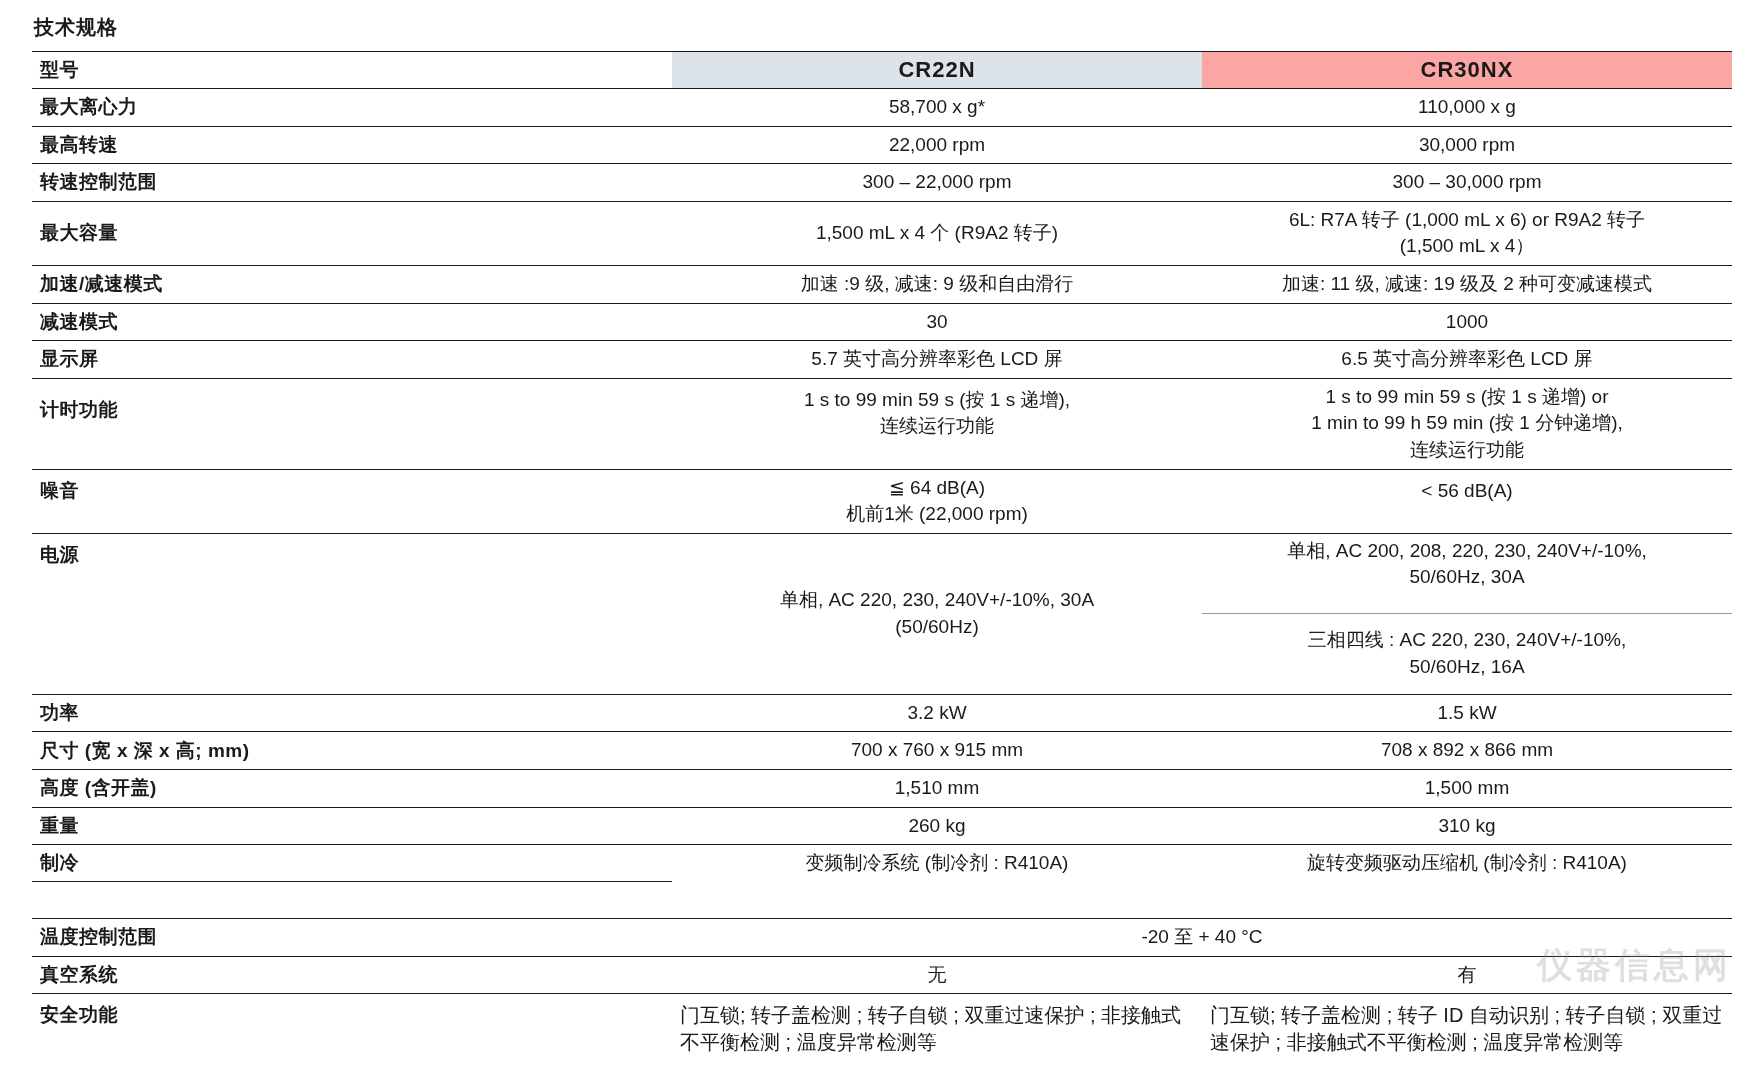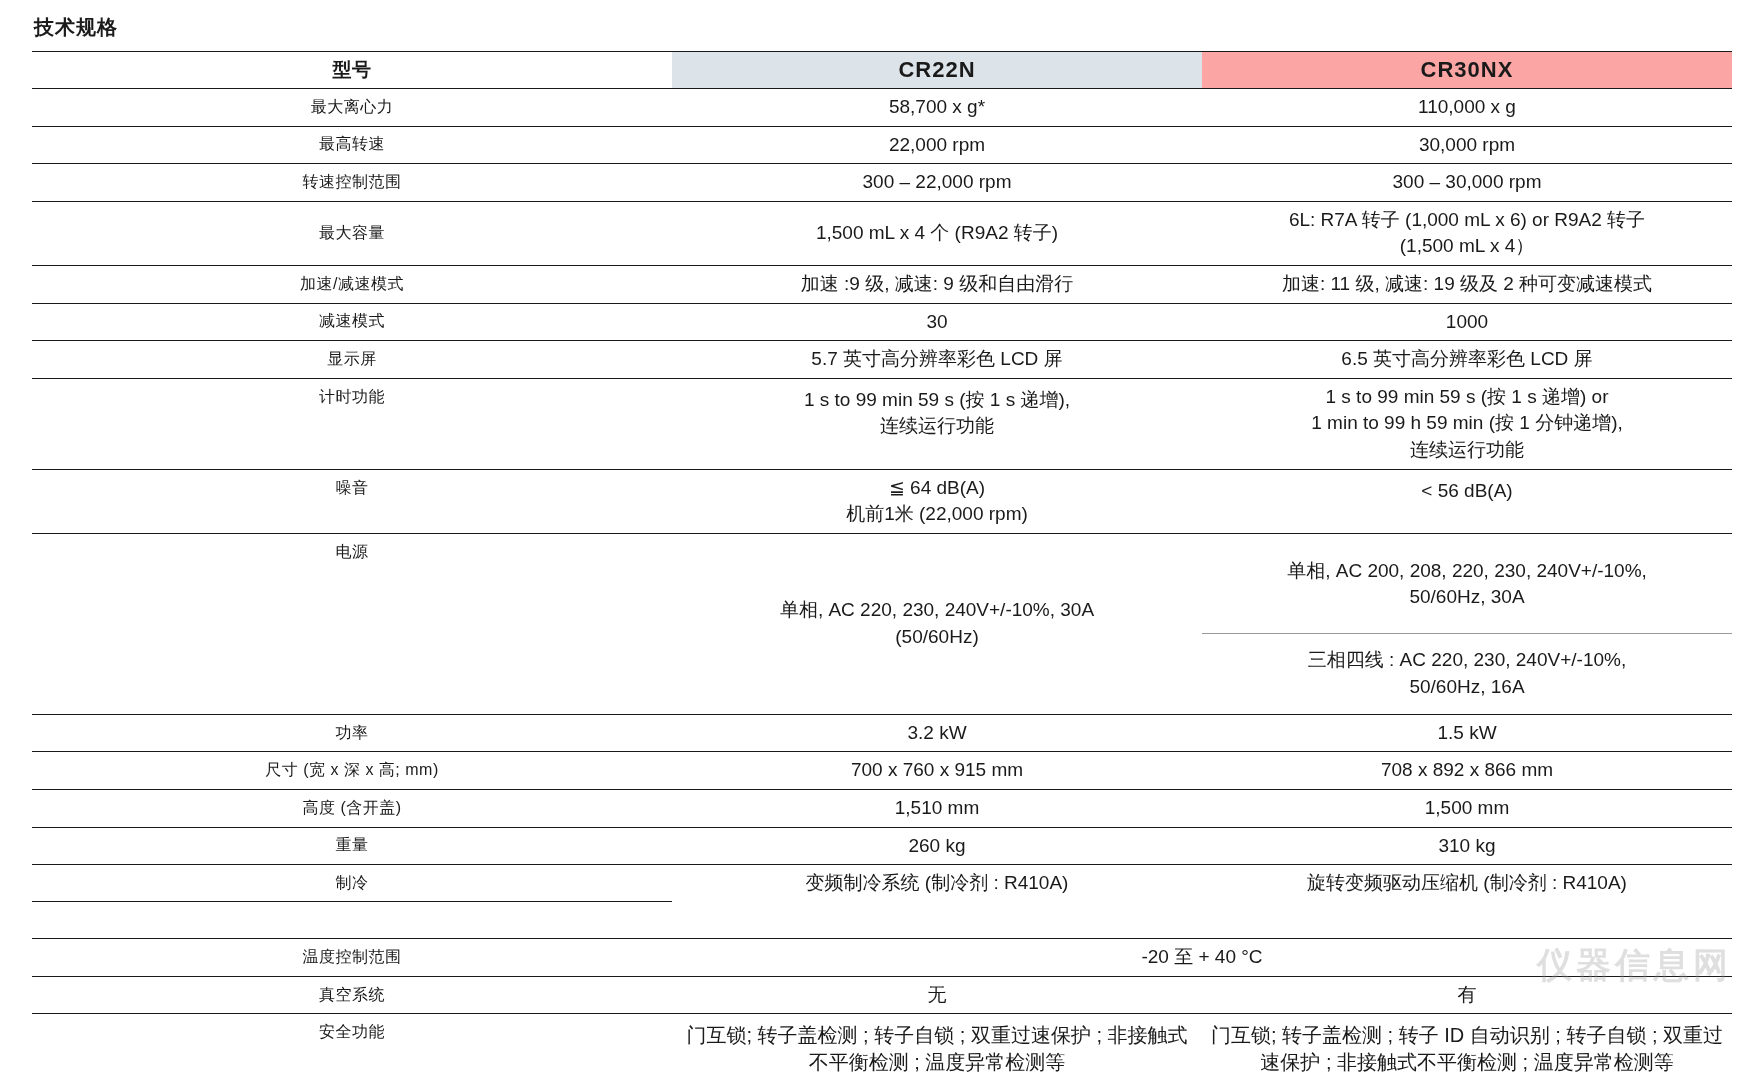--- a/index.html
+++ b/index.html
@@ -31,29 +31,28 @@
     width: 1700px;
     border-collapse: collapse;
     table-layout: fixed;
     font-size: 19px;
   }
   table.spec td, table.spec th {
     vertical-align: middle;
     padding: 5px 8px;
     border-top: 1px solid #1a1a1a;
     border-bottom: none;
-    text-align: center;
   }
   col.c-label { width: 640px; }
   col.c-a { width: 530px; }
   col.c-b { width: 530px; }
 
   .lbl {
-    font-weight: normal;
-    font-size: 16px;
+    font-weight: bold;
+    font-size: 19px;
     letter-spacing: 0.5px;
     text-align: left;
     padding-left: 4px;
     margin-left: 26px;
   }
   .val {
     text-align: center;
     font-size: 19px;
     line-height: 1.4;
   }
@@ -171,40 +170,40 @@
         <td class="val">1000</td>
       </tr>
 
       <tr>
         <td class="lbl">显示屏</td>
         <td class="val">5.7 英寸高分辨率彩色 LCD 屏</td>
         <td class="val">6.5 英寸高分辨率彩色 LCD 屏</td>
       </tr>
 
       <tr>
-        <td class="lbl" style="vertical-align:top; padding-top:8px;">计时功能</td>
+        <td class="lbl" style="vertical-align:top; padding-top:18px;">计时功能</td>
         <td class="val" style="white-space:pre-line; vertical-align:top; padding-top:8px;">1 s to 99 min 59 s (按 1 s 递增),
 连续运行功能</td>
         <td class="val" style="white-space:pre-line;">1 s to 99 min 59 s (按 1 s 递增) or
 1 min to 99 h 59 min (按 1 分钟递增),
 连续运行功能</td>
       </tr>
 
       <tr>
         <td class="lbl" style="vertical-align:top; padding-top:8px;">噪音</td>
         <td class="val" style="white-space:pre-line;">≦ 64 dB(A)
 机前1米 (22,000 rpm)</td>
         <td class="val" style="vertical-align:top; padding-top:8px;">&lt; 56 dB(A)</td>
       </tr>
 
       <tr>
         <td class="lbl" rowspan="2" style="vertical-align:top; padding-top:8px;">电源</td>
         <td class="val" rowspan="2" style="white-space:pre-line;">单相, AC 220, 230, 240V+/-10%, 30A
 (50/60Hz)</td>
-        <td class="val tall" style="white-space:pre-line; vertical-align:top; padding-top:24px;">单相, AC 200, 208, 220, 230, 240V+/-10%,
+        <td class="val tall" style="white-space:pre-line; vertical-align:top; padding-top:4px;">单相, AC 200, 208, 220, 230, 240V+/-10%,
 50/60Hz, 30A</td>
       </tr>
       <tr>
         <td class="val inner-line tall" style="white-space:pre-line;">三相四线 : AC 220, 230, 240V+/-10%,
 50/60Hz, 16A</td>
       </tr>
 
       <tr>
         <td class="lbl">功率</td>
         <td class="val">3.2 kW</td>

